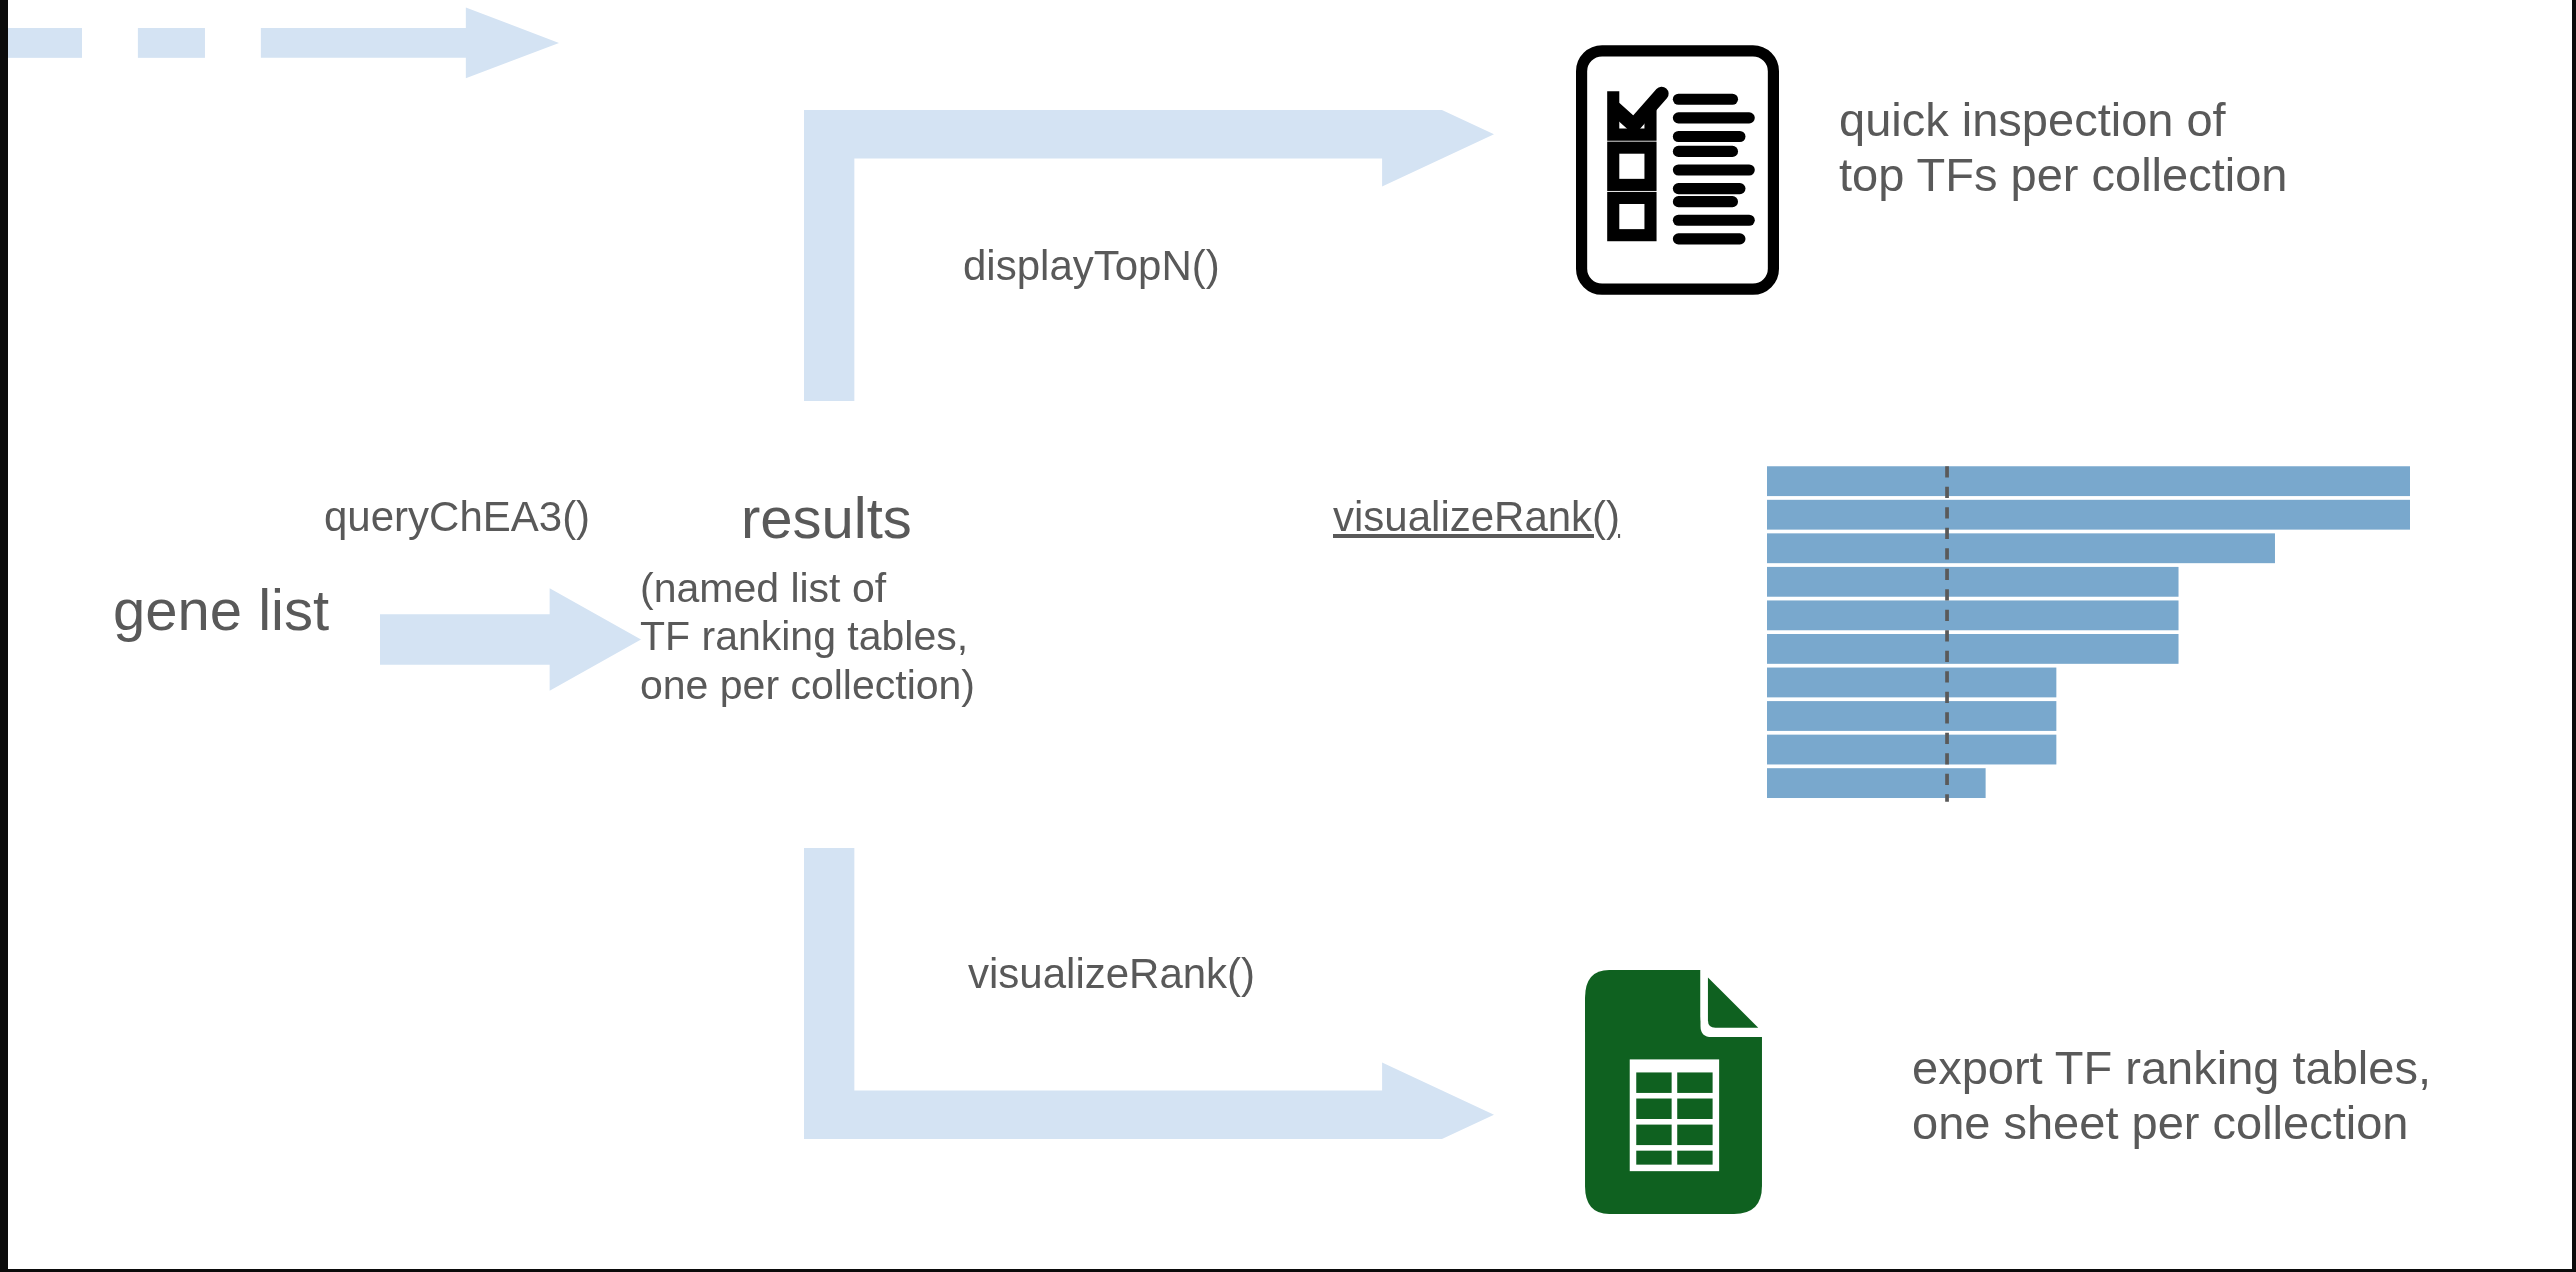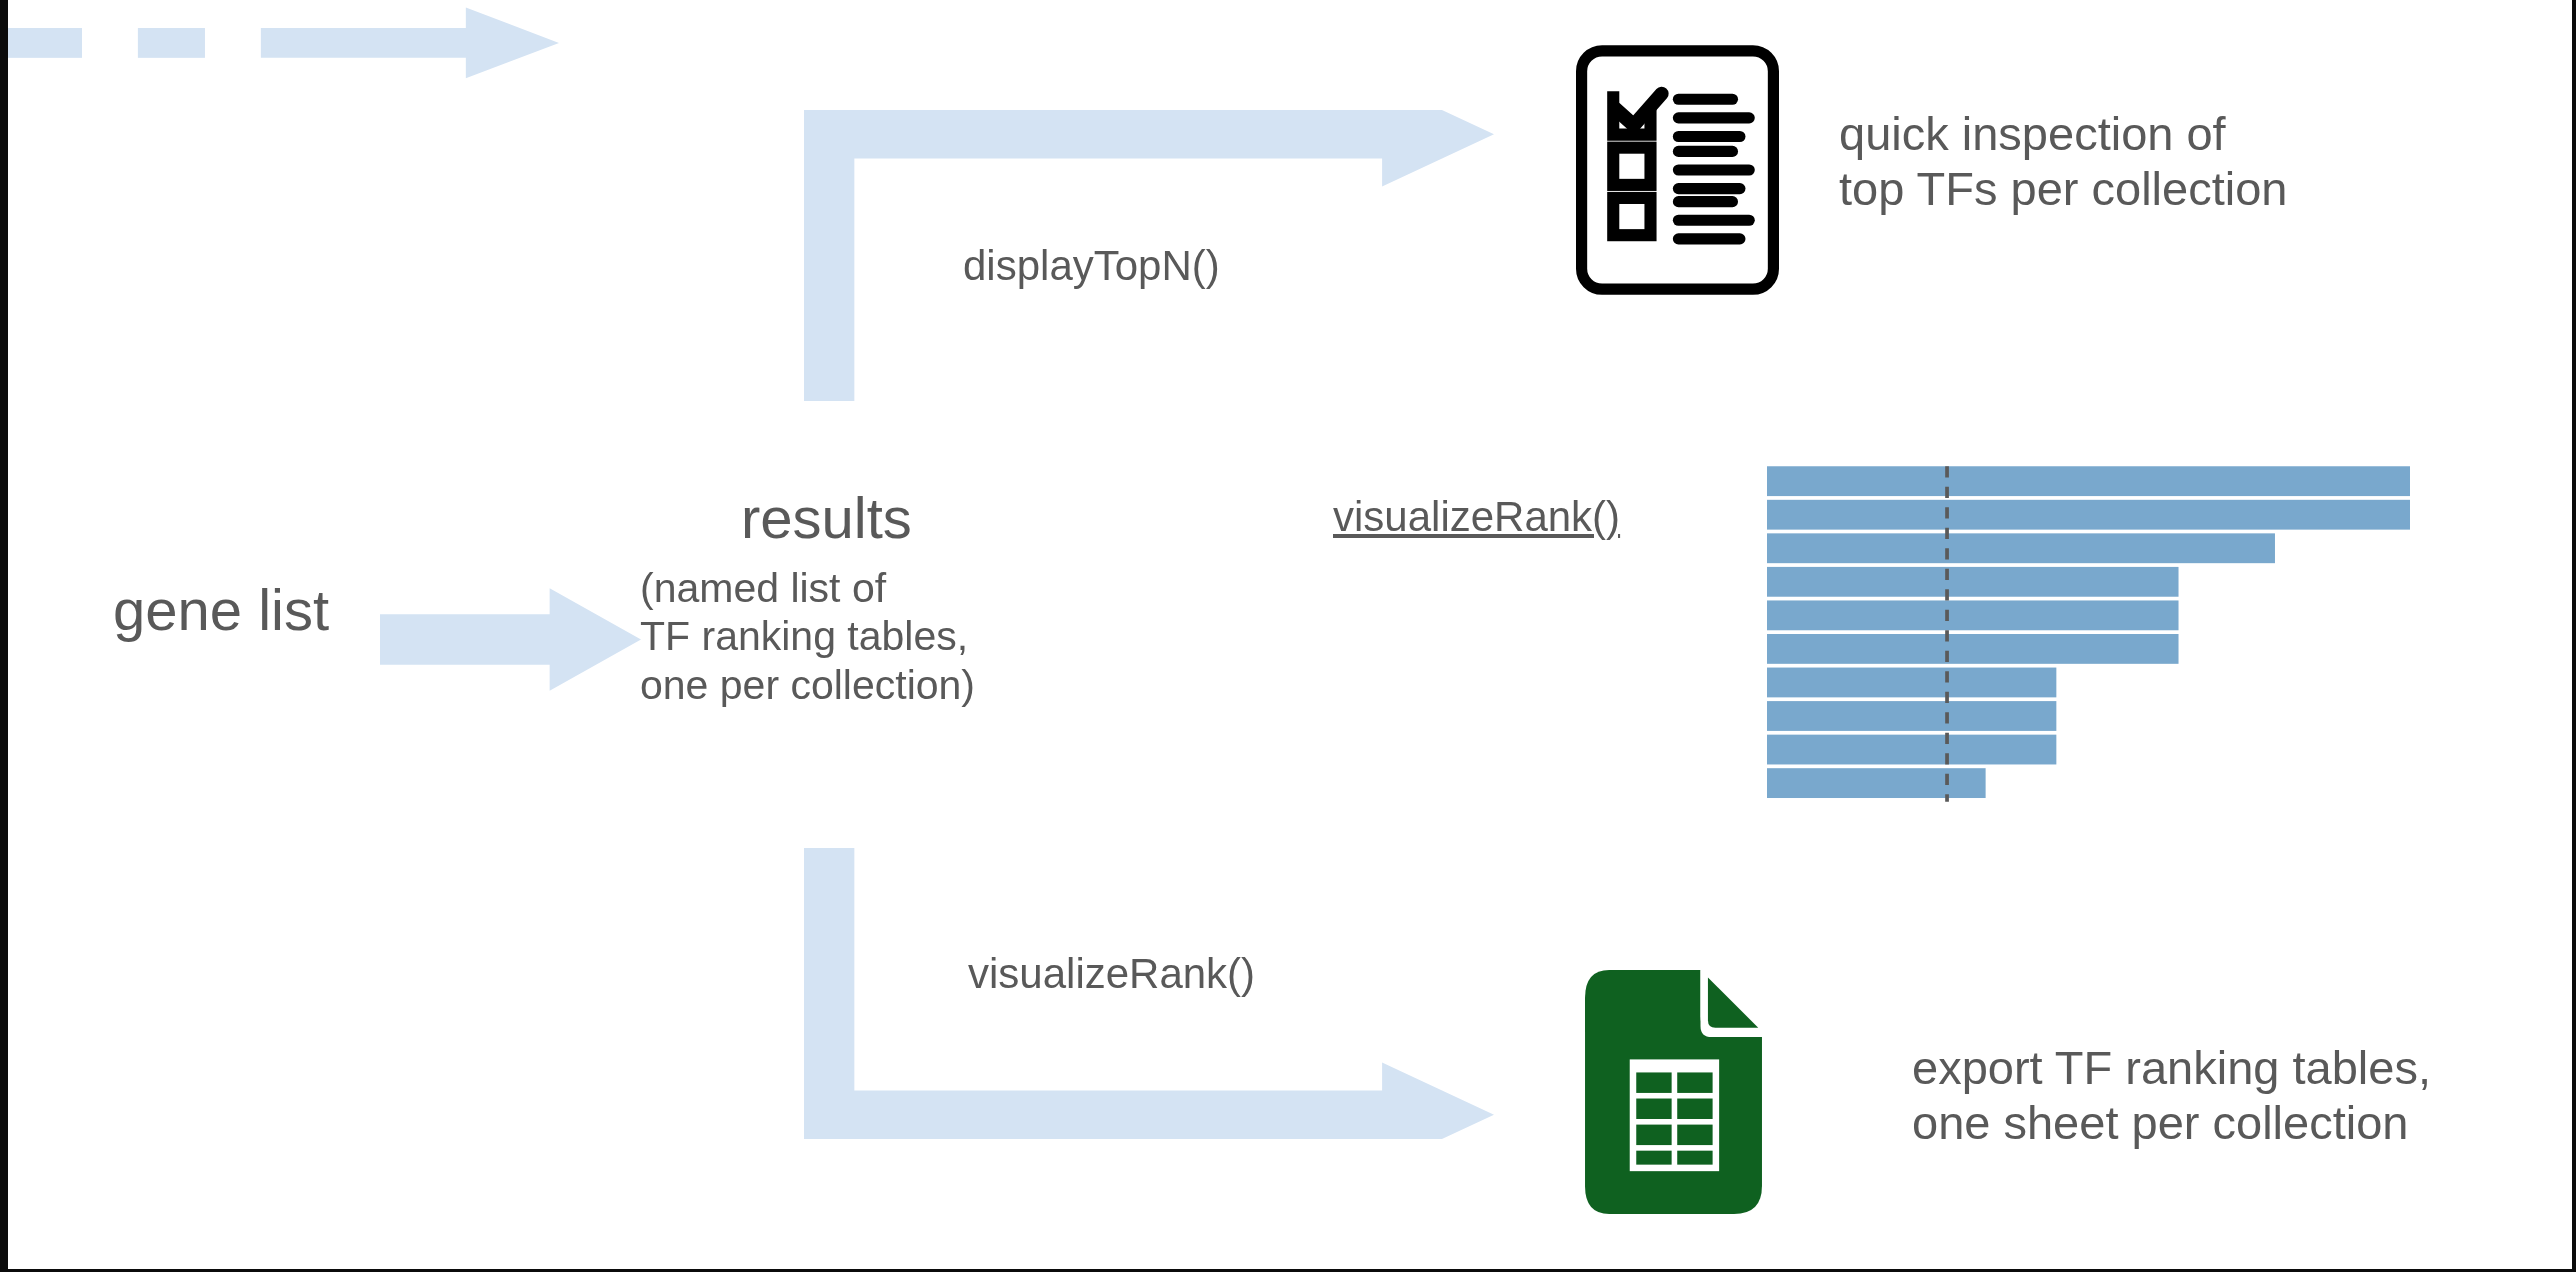--- a/index.html
+++ b/index.html
@@ -31,21 +31,21 @@
     white-space: pre;
     line-height: 1.18;
   }
   .txt-gene   { left: 80px;  top: 576px;  font-size: 58px; margin-left: 33px; }
   .txt-query  { left: 324px; top: 492px;  font-size: 42px; }
   .txt-results{ left: 741px; top: 484px;  font-size: 58px; }
   .txt-sub    { left: 640px; top: 564px;  font-size: 41px; width: 429px; text-align: left; }
   .txt-display{ left: 963px; top: 241px; font-size: 42px; }
   .txt-extract{ left: 968px; top: 949px; font-size: 42px; }
   .txt-vis    { left: 1333px; top: 492px;  font-size: 42px; text-decoration: underline; }
-  .txt-quick  { left: 1839px; top: 106px;  font-size: 47px; width: 597px; }
+  .txt-quick  { left: 1839px; top: 92px;  font-size: 47px; width: 597px; }
   .txt-export { left: 1872px; top: 1040px; font-size: 47px; width: 634px; margin-left: 40px; }
 
   
   .arrow-main {
     position: absolute;
     left: 380px;
     top: 588px;
     width: 261px;
     height: 103px;
   }
@@ -72,20 +72,21 @@
 <body>
 
 <div id="canvas">
 
   <div class="edge edge-left"></div>
   <div class="edge edge-right"></div>
   <div class="edge edge-bottom"></div>
 
   <div class="txt txt-gene">gene list</div>
 
+  <div class="txt txt-query">queryChEA3()</div>
 
   <div class="arrow-main">
     <svg viewBox="0 0 280 110" width="261" height="103">
       <polygon points="0,28 182,28 182,0 280,55 182,110 182,82 0,82" fill="#d4e3f3"></polygon>
     </svg>
   </div>
 
   <div class="txt txt-results">results</div>
   <div class="txt txt-sub">(named list of
 TF ranking tables,

